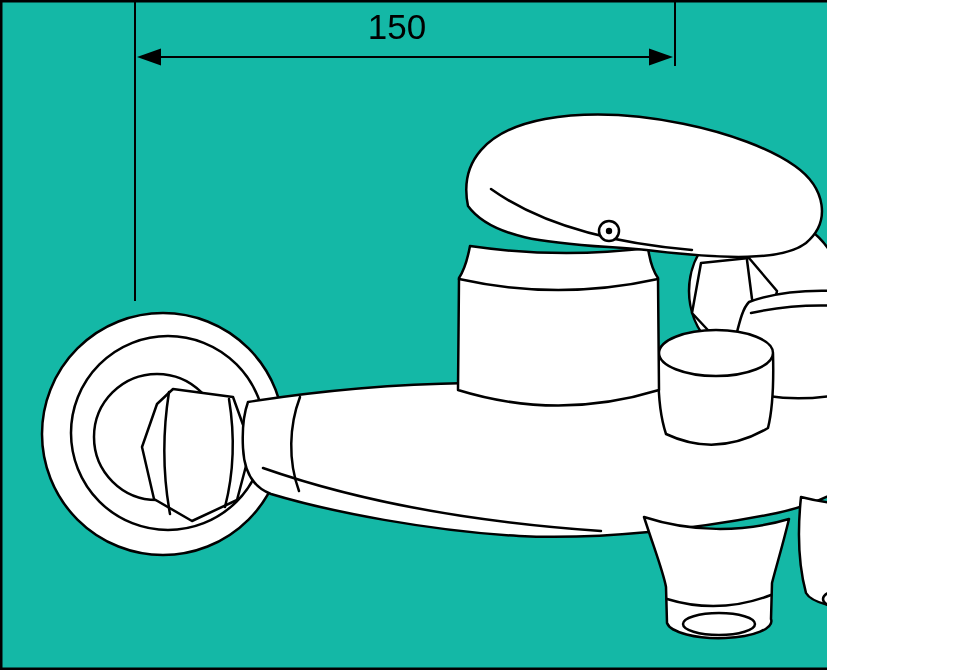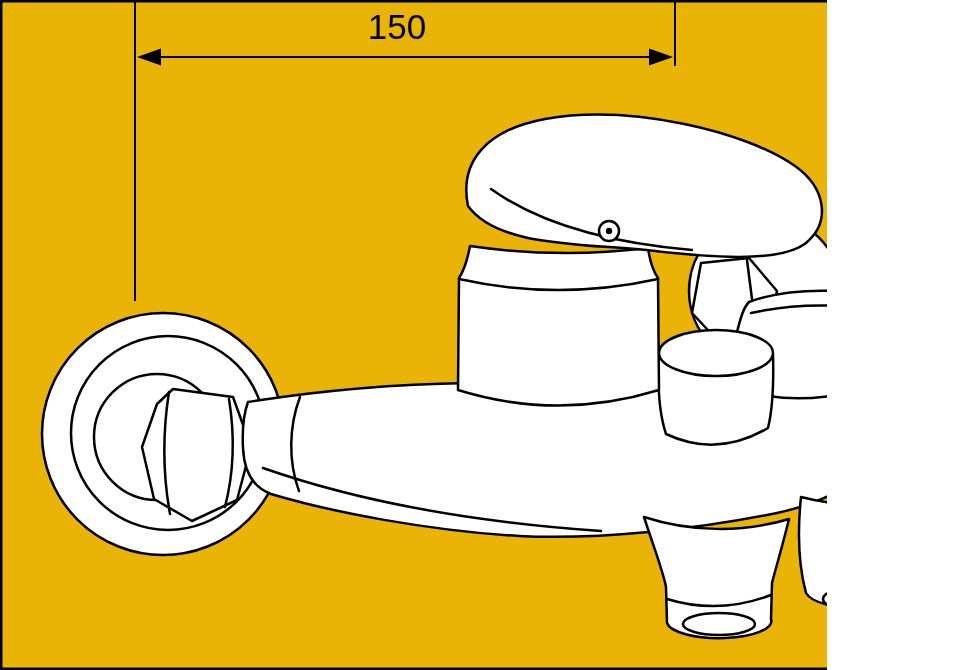--- a/index.html
+++ b/index.html
@@ -5,21 +5,21 @@
   html, body {
     margin: 0;
     padding: 0;
     background: #ffffff;
     font-family: "Liberation Sans", sans-serif;
   }
   .canvas {
     position: relative;
     width: 827px;
     height: 670px;
-    background: #eab308;
+    background: #14b8a6;
     overflow: hidden;
   }
   svg { display: block; }
   text {
     font-family: "Liberation Sans", sans-serif;
     font-size: 35px;
     fill: #000000;
   }
 </style>
 </head>

